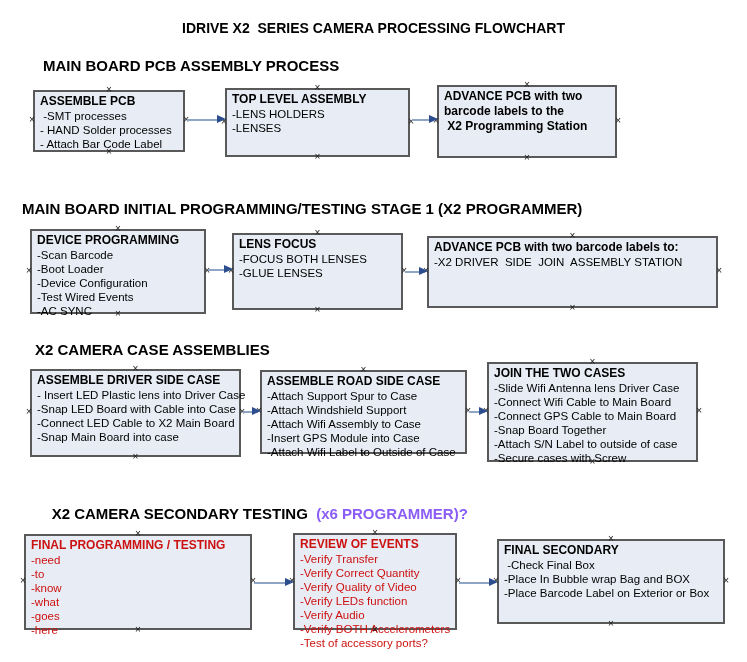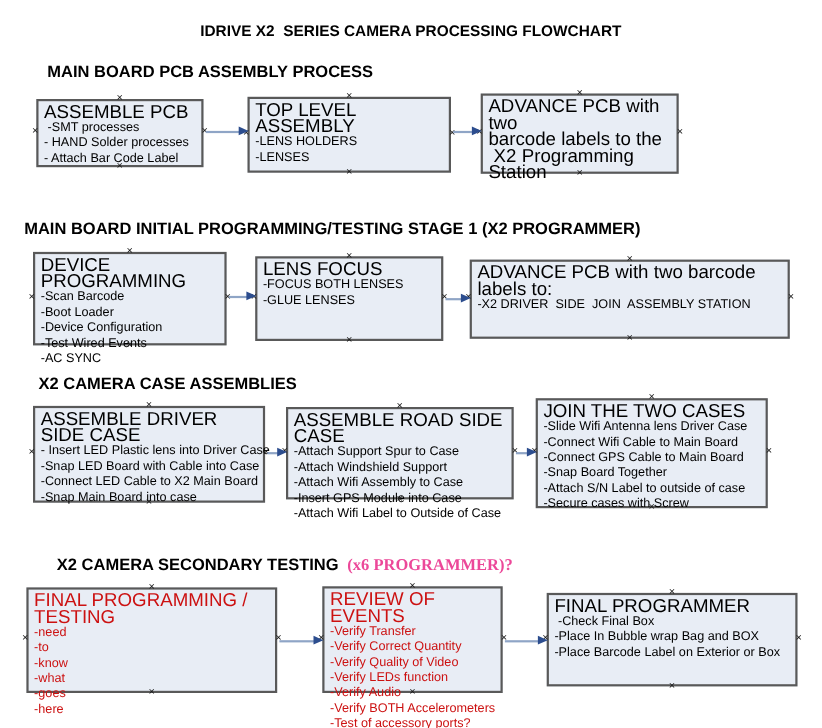--- a/index.html
+++ b/index.html
@@ -6,28 +6,28 @@
   body { font-family: "Liberation Sans", "DejaVu Sans", sans-serif; color: #000; }
   #canvas { position: relative; width: 747px; height: 662px; background: #fff; overflow: hidden; }
 
   .page-title {
     position: absolute; top: 20px; left: 0; width: 747px;
     text-align: center; font-size: 14px; font-weight: bold; white-space: pre;
   }
   .section-heading {
     position: absolute; font-size: 15px; font-weight: bold; white-space: pre;
   }
-  .red-heading { color: #ec4899; font-family: Liberation Serif, serif; }
+  .red-heading { color: #8b5cf6; }
 
   .box {
     position: absolute; box-sizing: border-box;
     background: #e8edf5; border: 2px solid #595959;
     padding: 2px 5px; overflow: visible;
   }
-  .box-title { font-weight: normal; font-size: 17px; line-height: 15px; white-space: pre-wrap; }
+  .box-title { font-weight: bold; font-size: 12px; line-height: 15px; white-space: pre-wrap; }
   .item { font-size: 11.5px; line-height: 14px; white-space: pre; }
   .red .box-title, .red .item { color: #cc1111; }
 
   
   .cm { position: absolute; font-size: 10px; line-height: 10px; color: #1a1a1a; font-weight: normal; }
   .cm-top    { top: -7px;  left: 50%; margin-left: -3px; }
   .cm-bottom { bottom: -7px; left: 50%; margin-left: -3px; }
   .cm-left   { left: -6px; top: 50%; margin-top: -6px; }
   .cm-right  { right: -6px; top: 50%; margin-top: -6px; }
 
@@ -230,21 +230,21 @@
         <div class="item">-Verify BOTH Accelerometers</div>
         <div class="item">-Test of accessory ports?</div>
       </div>
   <span class="cm cm-top">×</span>
       <span class="cm cm-bottom">×</span>
       <span class="cm cm-left">×</span>
       <span class="cm cm-right">×</span>
     </div>
 
   <div class="box" style="left:497px; top:539px; width:228px; height:85px;">
-    <div class="box-title">FINAL PROGRAMMER</div>
+    <div class="box-title">FINAL SECONDARY</div>
     <div class="box-items">
         <div class="item"> -Check Final Box</div>
         <div class="item">-Place In Bubble wrap Bag and BOX</div>
         <div class="item">-Place Barcode Label on Exterior or Box</div>
       </div>
   <span class="cm cm-top">×</span>
       <span class="cm cm-bottom">×</span>
       <span class="cm cm-left">×</span>
       <span class="cm cm-right">×</span>
     </div>

